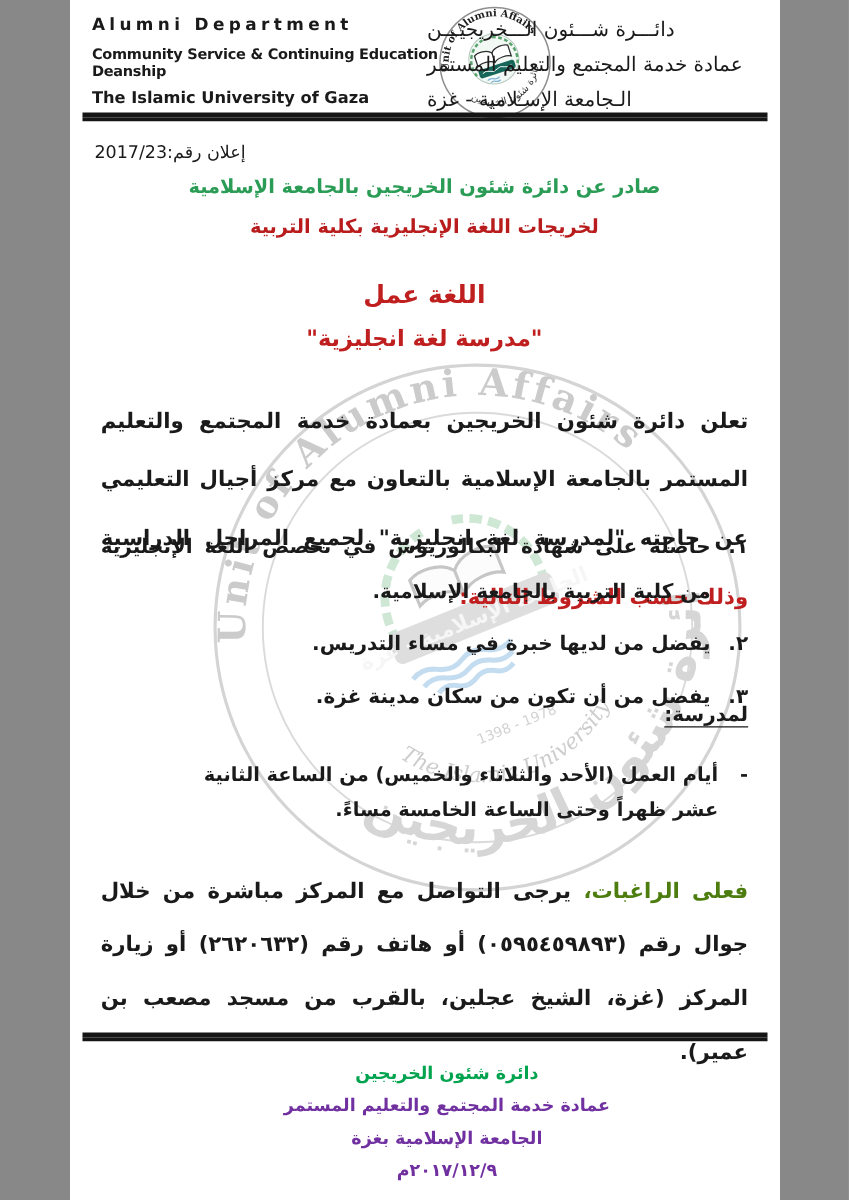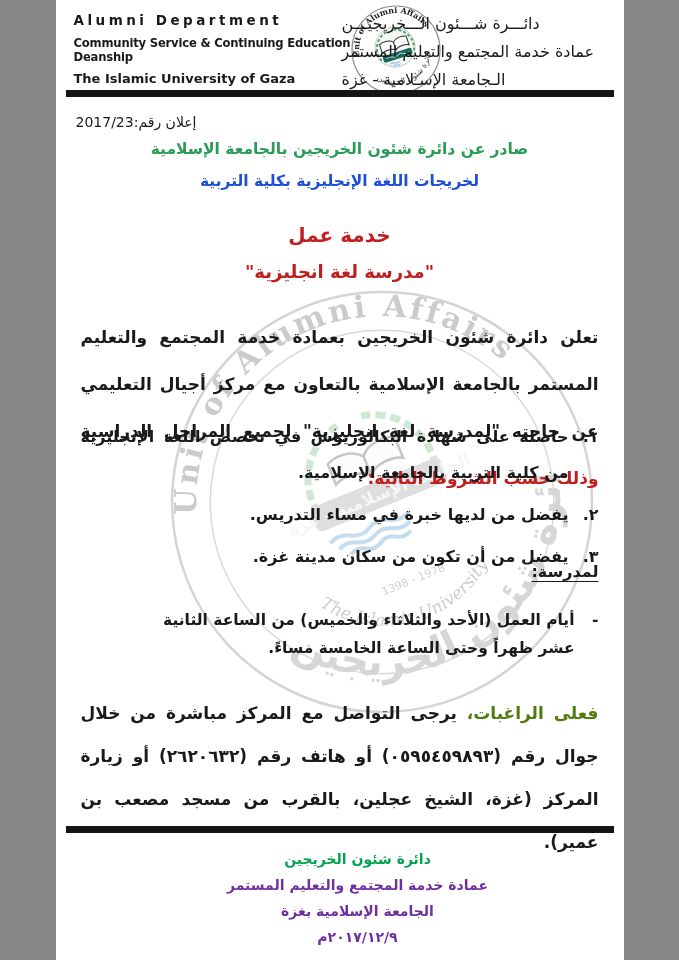--- a/index.html
+++ b/index.html
@@ -23,21 +23,21 @@
                  border-top:4px solid #151515; border-bottom:3px solid #151515; z-index:2; }
   .rule-top { top:90px; }
   .rule-bottom { top:826px; }
   
   .watermark { position:absolute; left:100px; top:276px; width:452px; height:452px; z-index:0; pointer-events:none; }
   
   .content { position:absolute; inset:0; z-index:1; direction:rtl; }
   .ref-line { position:absolute; left:20px; top:114px; direction:rtl; font-size:14px; }
   .centered { position:absolute; left:0; right:0; text-align:center; font-weight:bold; }
   .issued   { top:140px; color:#2a9c55; font-size:15.5px; }
-  .audience { top:172px; color:#1d4ed8; font-size:15.5px; }
+  .audience { top:172px; color:#b91c1c; font-size:15.5px; }
   .job-title    { top:223px; color:#c01f1f; font-size:20px; }
   .job-subtitle { top:261px; color:#c01f1f; font-size:18px; }
   .intro { position:absolute; top:314px; right:25px; left:25px; text-align:justify;
            font-weight:bold; font-size:17px; line-height:47px; }
   .red-inline { color:#c01f1f; }
   .conditions { position:absolute; top:419px; right:25px; left:25px; }
   .cond-item { display:flex; direction:rtl; font-weight:bold; font-size:16px;
                line-height:36px; margin-bottom:6px; }
   .cond-num { flex:0 0 30px; }
   .cond-text { flex:1; text-align:justify; }
@@ -134,21 +134,21 @@
         </g>
         <text x="225" y="312" text-anchor="middle" font-size="11" fill="#d2d2d2">1398 - 1978</text>
       </g>
     </svg>
   </div>
 
   <div class="content">
     <div class="ref-line">إعلان رقم:2017/23</div>
     <div class="centered issued">صادر عن دائرة شئون الخريجين بالجامعة الإسلامية</div>
     <div class="centered audience">لخريجات اللغة الإنجليزية بكلية التربية</div>
-    <div class="centered job-title">خدمة عمل</div>
+    <div class="centered job-title">اللغة عمل</div>
     <div class="centered job-subtitle">"مدرسة لغة انجليزية"</div>
 
     <p class="intro"><span>تعلن دائرة شئون الخريجين بعمادة خدمة المجتمع والتعليم المستمر بالجامعة الإسلامية بالتعاون مع مركز أجيال التعليمي عن حاجته "لمدرسة لغة انجليزية" لجميع المراحل الدراسية </span><span class="red-inline">وذلك حسب الشروط التالية:</span></p>
 
     <div class="conditions">
       <div class="cond-item">
         <span class="cond-num">١.</span>
         <span class="cond-text">حاصلة على شهادة البكالوريوس في تخصص اللغة الإنجليزية من كلية التربية بالجامعة الإسلامية.</span>
       </div>
       <div class="cond-item">

